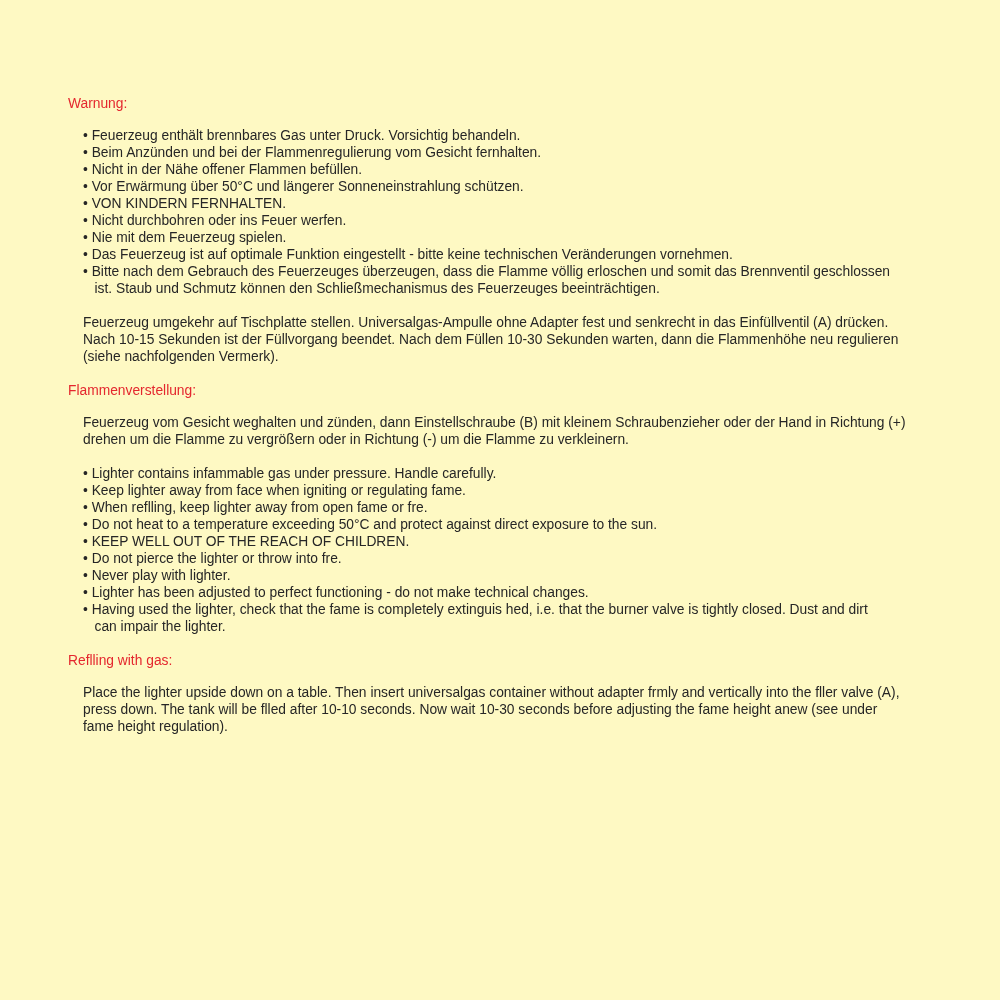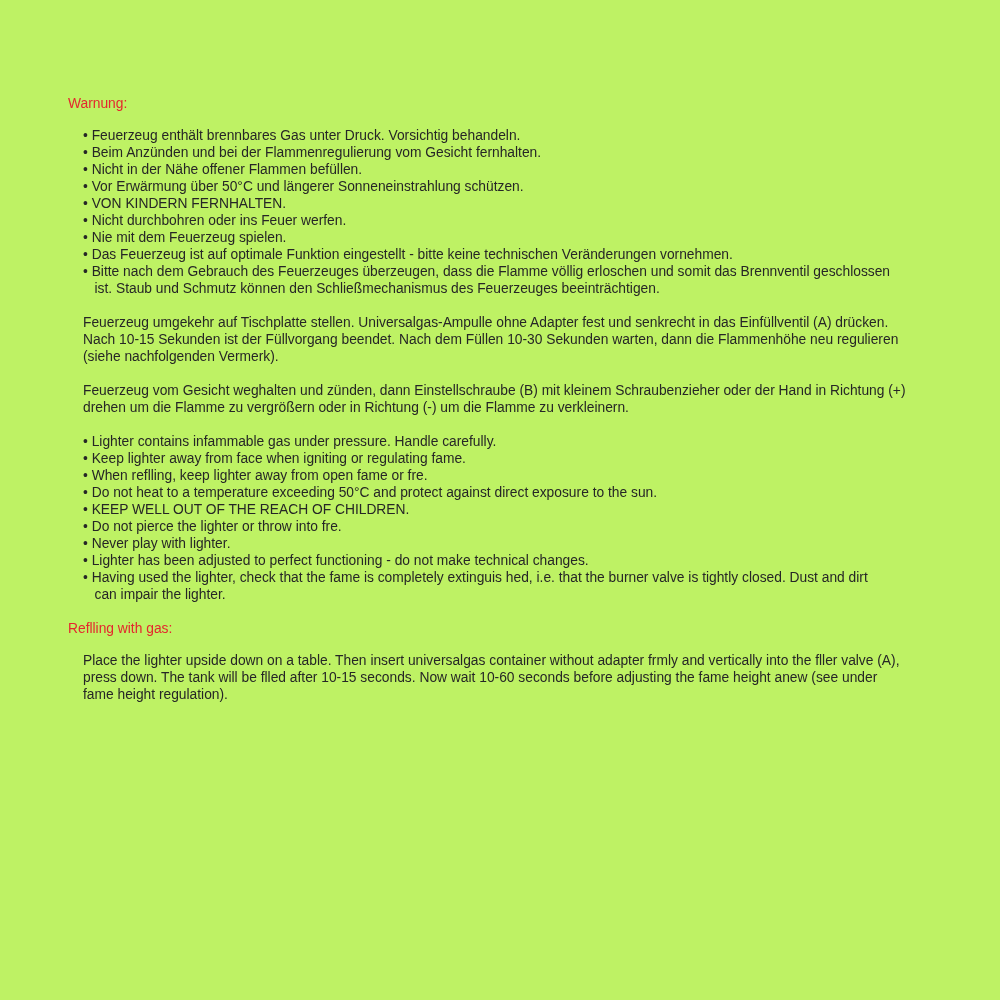--- a/index.html
+++ b/index.html
@@ -4,21 +4,21 @@
 <style>
   html, body {
     margin: 0;
     padding: 0;
     background: #ffffff;
   }
   .page {
     position: relative;
     width: 1000px;
     height: 1000px;
-    background: #bef264;
+    background: #fef9c3;
     box-sizing: border-box;
     padding: 95px 52px 0 68px;
     font-family: "Liberation Sans", sans-serif;
     overflow: hidden;
   }
   .sec {
     margin: 0 0 17px 0;
   }
   .sec h2 {
     margin: 0;
@@ -54,40 +54,41 @@
    ist. Staub und Schmutz können den Schließmechanismus des Feuerzeuges beeinträchtigen.</div>
   </section>
 
   <section class="sec">
     <div class="body-text">Feuerzeug umgekehr auf Tischplatte stellen. Universalgas-Ampulle ohne Adapter fest und senkrecht in das Einfüllventil (A) drücken.
 Nach 10-15 Sekunden ist der Füllvorgang beendet. Nach dem Füllen 10-30 Sekunden warten, dann die Flammenhöhe neu regulieren
 (siehe nachfolgenden Vermerk).</div>
   </section>
 
   <section class="sec">
+    <h2>Flammenverstellung:</h2>
     <div class="body-text">Feuerzeug vom Gesicht weghalten und zünden, dann Einstellschraube (B) mit kleinem Schraubenzieher oder der Hand in Richtung (+)
 drehen um die Flamme zu vergrößern oder in Richtung (-) um die Flamme zu verkleinern.</div>
   </section>
 
   <section class="sec">
     <div class="body-text">• Lighter contains infammable gas under pressure. Handle carefully.
 • Keep lighter away from face when igniting or regulating fame.
 • When reflling, keep lighter away from open fame or fre.
 • Do not heat to a temperature exceeding 50°C and protect against direct exposure to the sun.
 • KEEP WELL OUT OF THE REACH OF CHILDREN.
 • Do not pierce the lighter or throw into fre.
 • Never play with lighter.
 • Lighter has been adjusted to perfect functioning - do not make technical changes.
 • Having used the lighter, check that the fame is completely extinguis hed, i.e. that the burner valve is tightly closed. Dust and dirt
    can impair the lighter.</div>
   </section>
 
   <section class="sec">
     <h2>Reflling with gas:</h2>
     <div class="body-text">Place the lighter upside down on a table. Then insert universalgas container without adapter frmly and vertically into the fller valve (A),
-press down. The tank will be flled after 10-15 seconds. Now wait 10-60 seconds before adjusting the fame height anew (see under
+press down. The tank will be flled after 10-10 seconds. Now wait 10-30 seconds before adjusting the fame height anew (see under
 fame height regulation).</div>
   </section>
 
   <section class="sec">
   </section>
 
 </div>
 
 </body></html>

